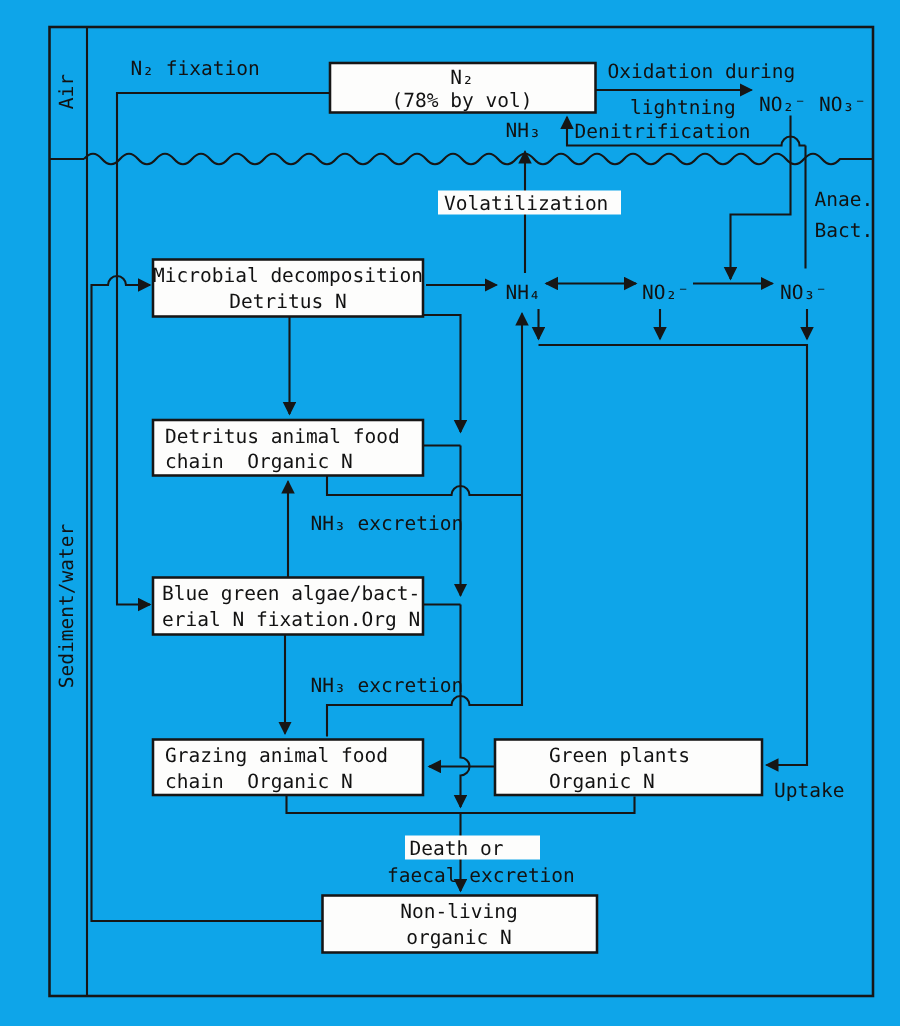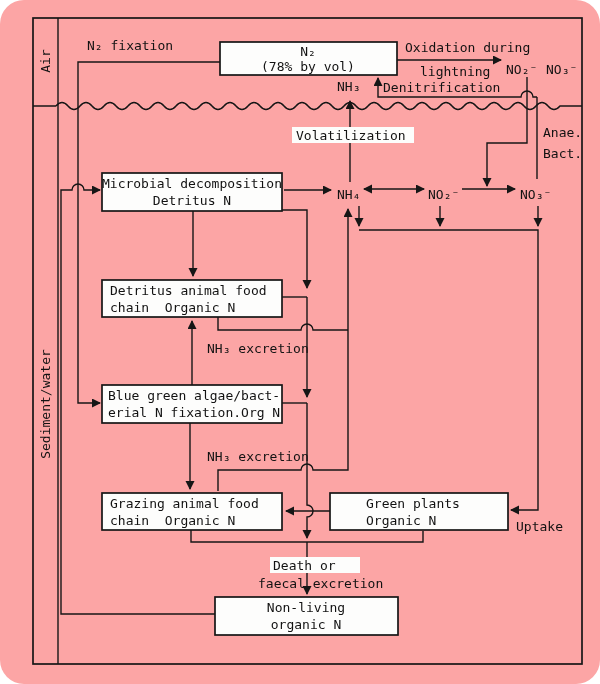--- a/index.html
+++ b/index.html
@@ -1,16 +1,16 @@
 <!DOCTYPE html>
 <html><head>
 <meta charset="utf-8">
 <style>
   html,body{margin:0;padding:0;background:#ffffff;}
-  .page{position:relative;width:600px;height:684px;background:#fca5a5;overflow:hidden;border-radius:24px;}
+  .page{position:relative;width:600px;height:684px;background:#0ea5e9;overflow:hidden;}
   svg{position:absolute;left:0;top:0;}
   svg text{font-family:"DejaVu Sans Mono","Liberation Mono",monospace;font-size:13px;fill:#121212;white-space:pre;}
   .ln{stroke:#161616;stroke-width:1.4;fill:none;}
   .bx{stroke:#161616;stroke-width:1.7;fill:#fdfdfc;}
   .frame{stroke:#161616;stroke-width:1.7;fill:none;}
   .bg{fill:#fdfdfc;stroke:none;}
 </style>
 </head>
 <body>
 

